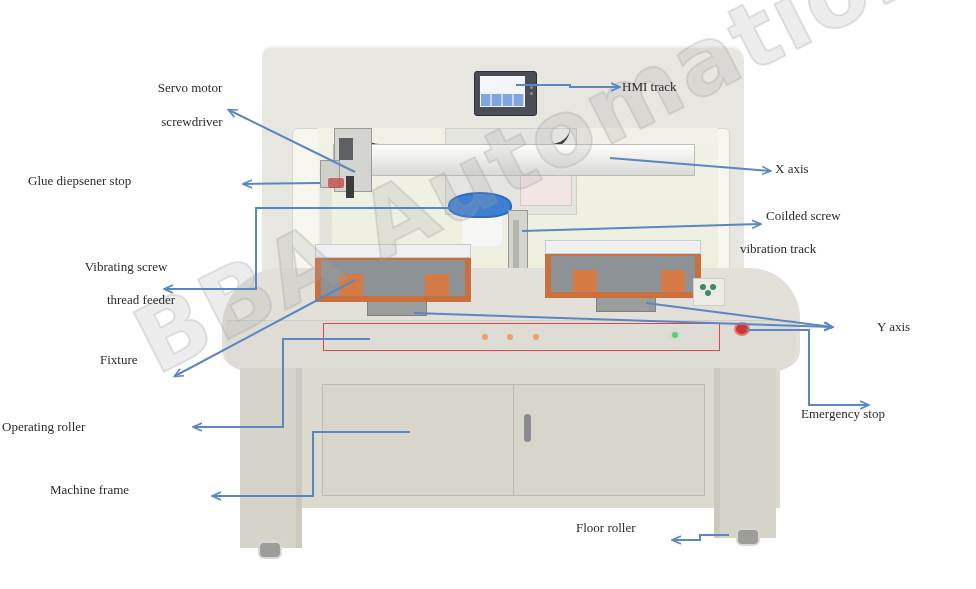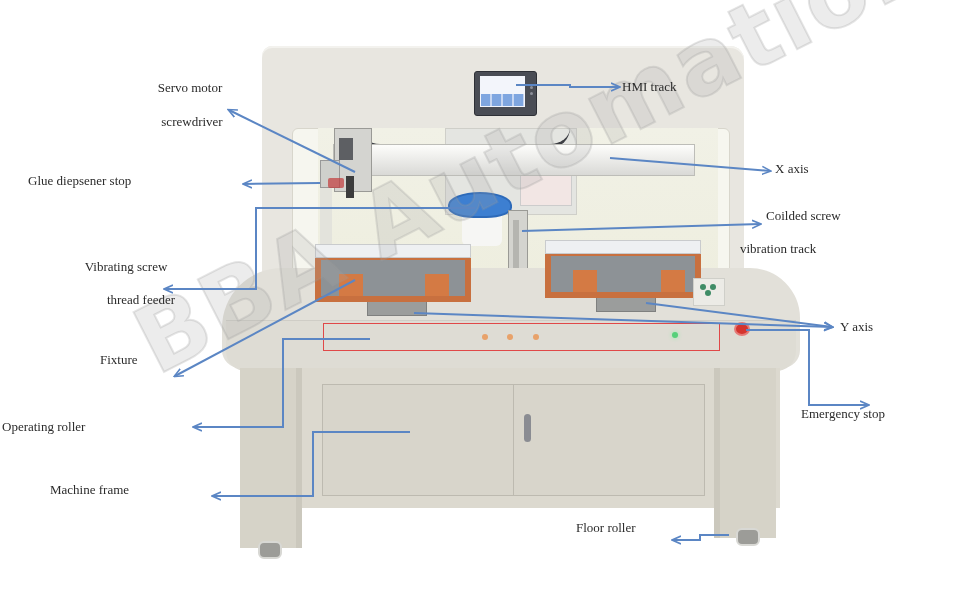--- a/index.html
+++ b/index.html
@@ -189,15 +189,15 @@
 <div class="label" style="left:28px;top:166px">Glue diepsener stop</div>
 <div class="label center" style="left:41px;top:252px;width:170px">Vibrating screw</div>
 <div class="label center" style="left:56px;top:285px;width:170px">thread feeder</div>
 <div class="label" style="left:100px;top:345px">Fixture</div>
 <div class="label" style="left:2px;top:412px">Operating roller</div>
 <div class="label" style="left:50px;top:475px">Machine frame</div>
 <div class="label" style="left:622px;top:72px">HMI track</div>
 <div class="label" style="left:775px;top:154px">X axis</div>
 <div class="label" style="left:766px;top:201px">Coilded screw</div>
 <div class="label" style="left:740px;top:234px">vibration track</div>
-<div class="label" style="left:840px;top:312px">Y axis</div>
+<div class="label" style="left:877px;top:312px">Y axis</div>
 <div class="label" style="left:801px;top:399px">Emergency stop</div>
 <div class="label" style="left:576px;top:513px">Floor roller</div>
 
 </body></html>

